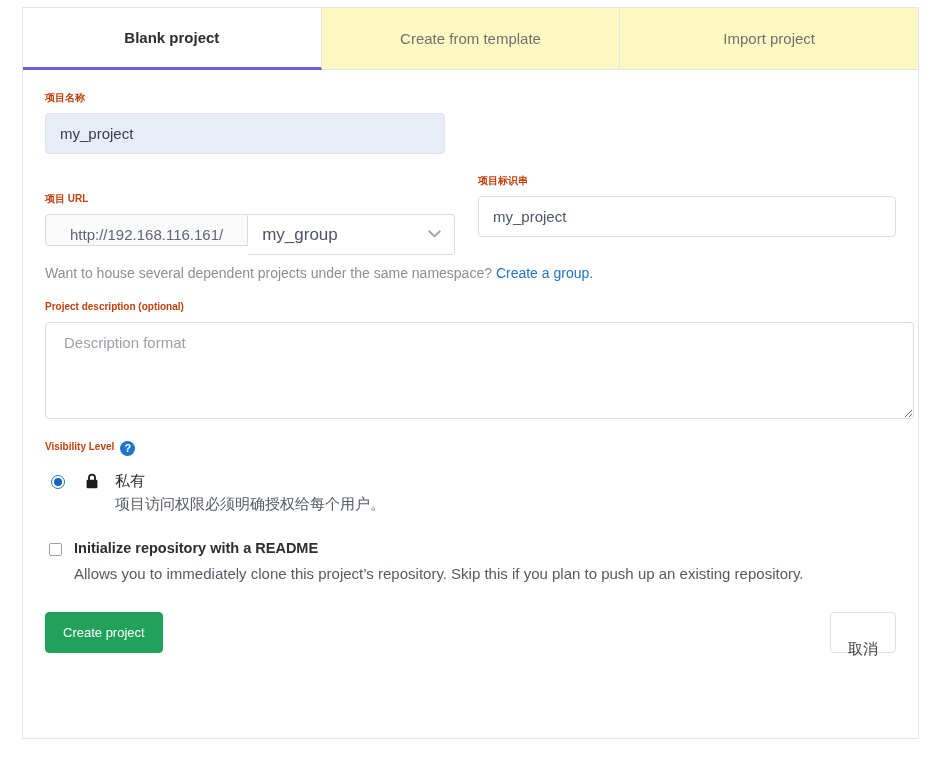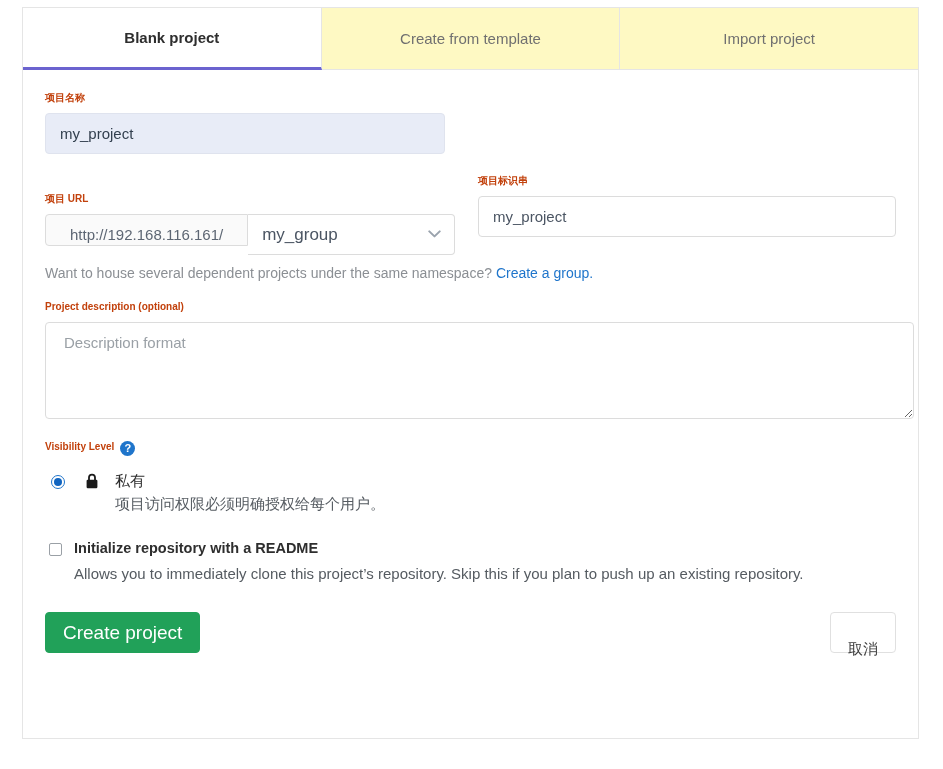--- a/index.html
+++ b/index.html
@@ -290,21 +290,21 @@
     display: flex;
     align-items: center;
     justify-content: space-between;
   }
   .btn-create {
     background: #21a159;
     color: #ffffff;
     border: 1px solid #21a159;
     border-radius: 4px;
     font-family: "Liberation Sans", sans-serif;
-    font-size: 19px;
+    font-size: 13px;
     padding: 0 17px;
     height: 41px;
     line-height: 39px;
     cursor: pointer;
     margin-left: 0px;
   }
   .btn-cancel {
     background: #ffffff;
     color: #3c3c3c;
     border: 1px solid #e0e0e0;

